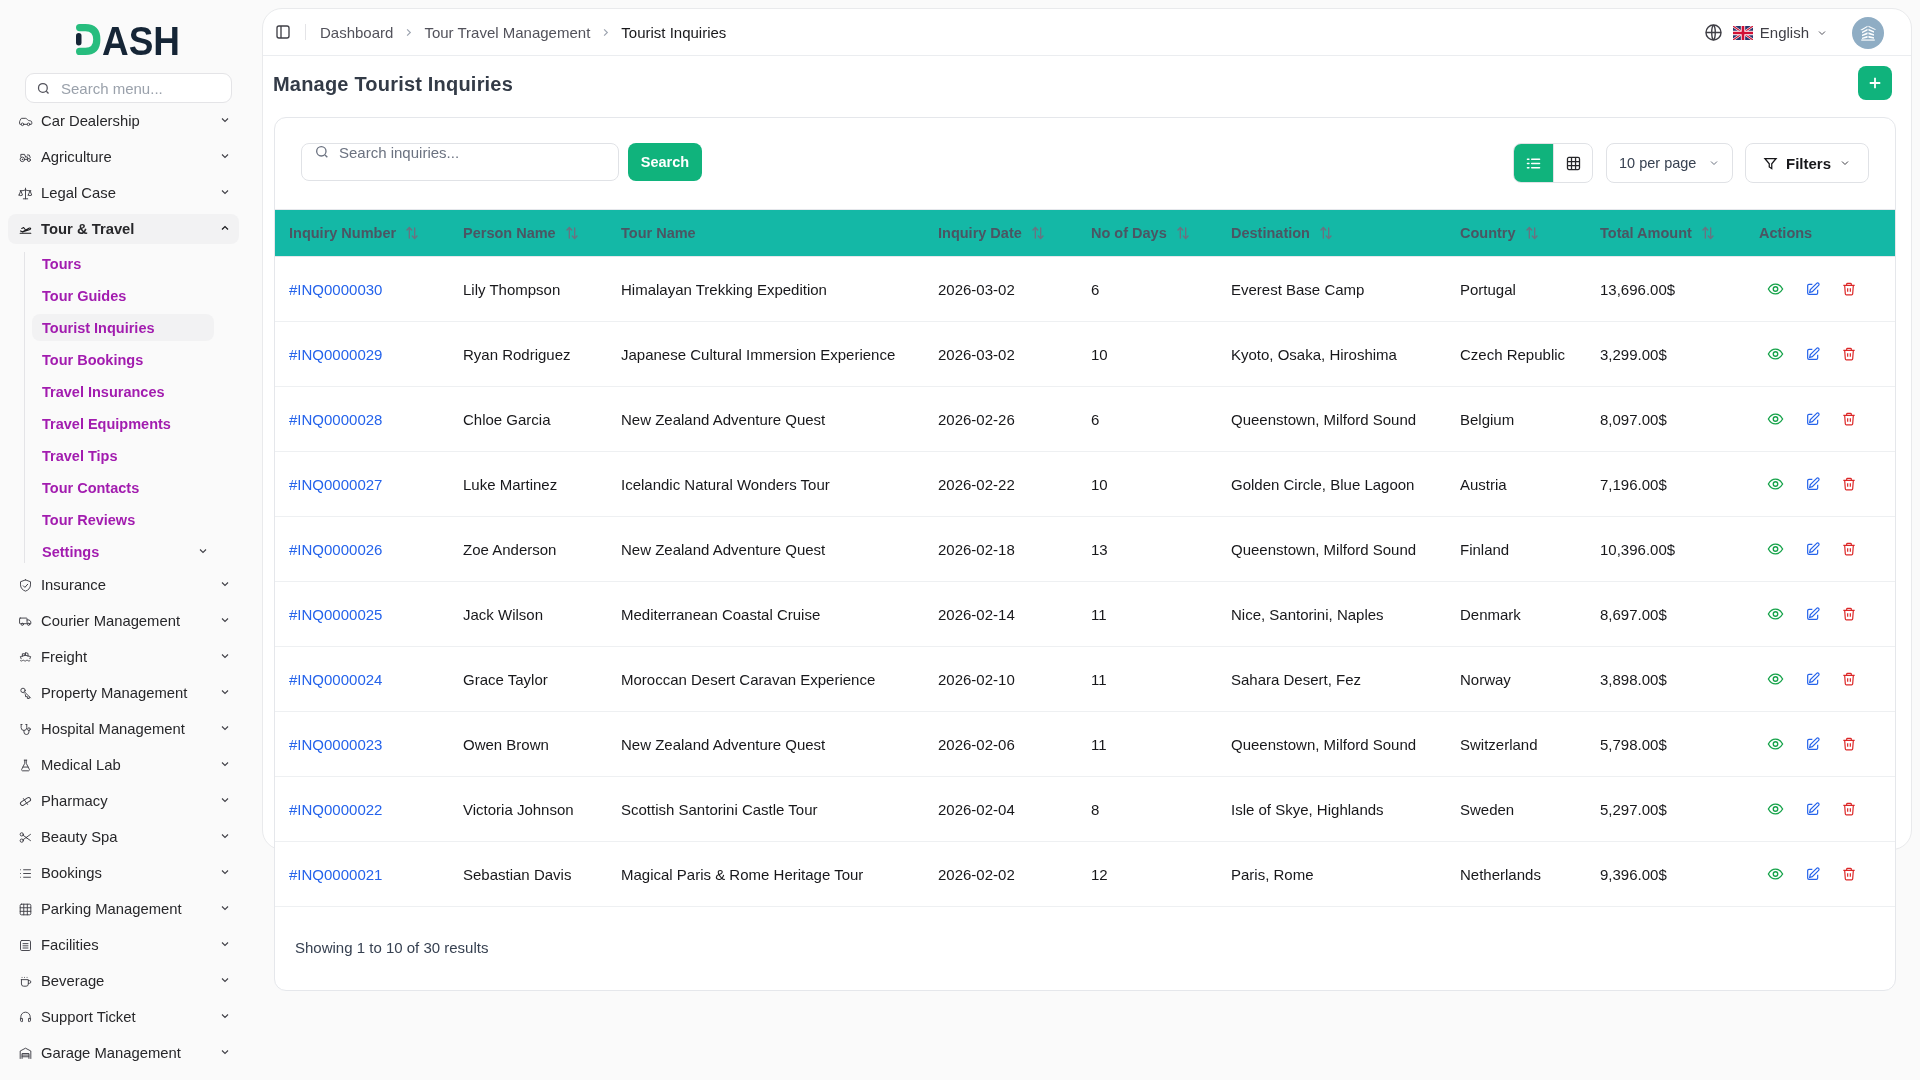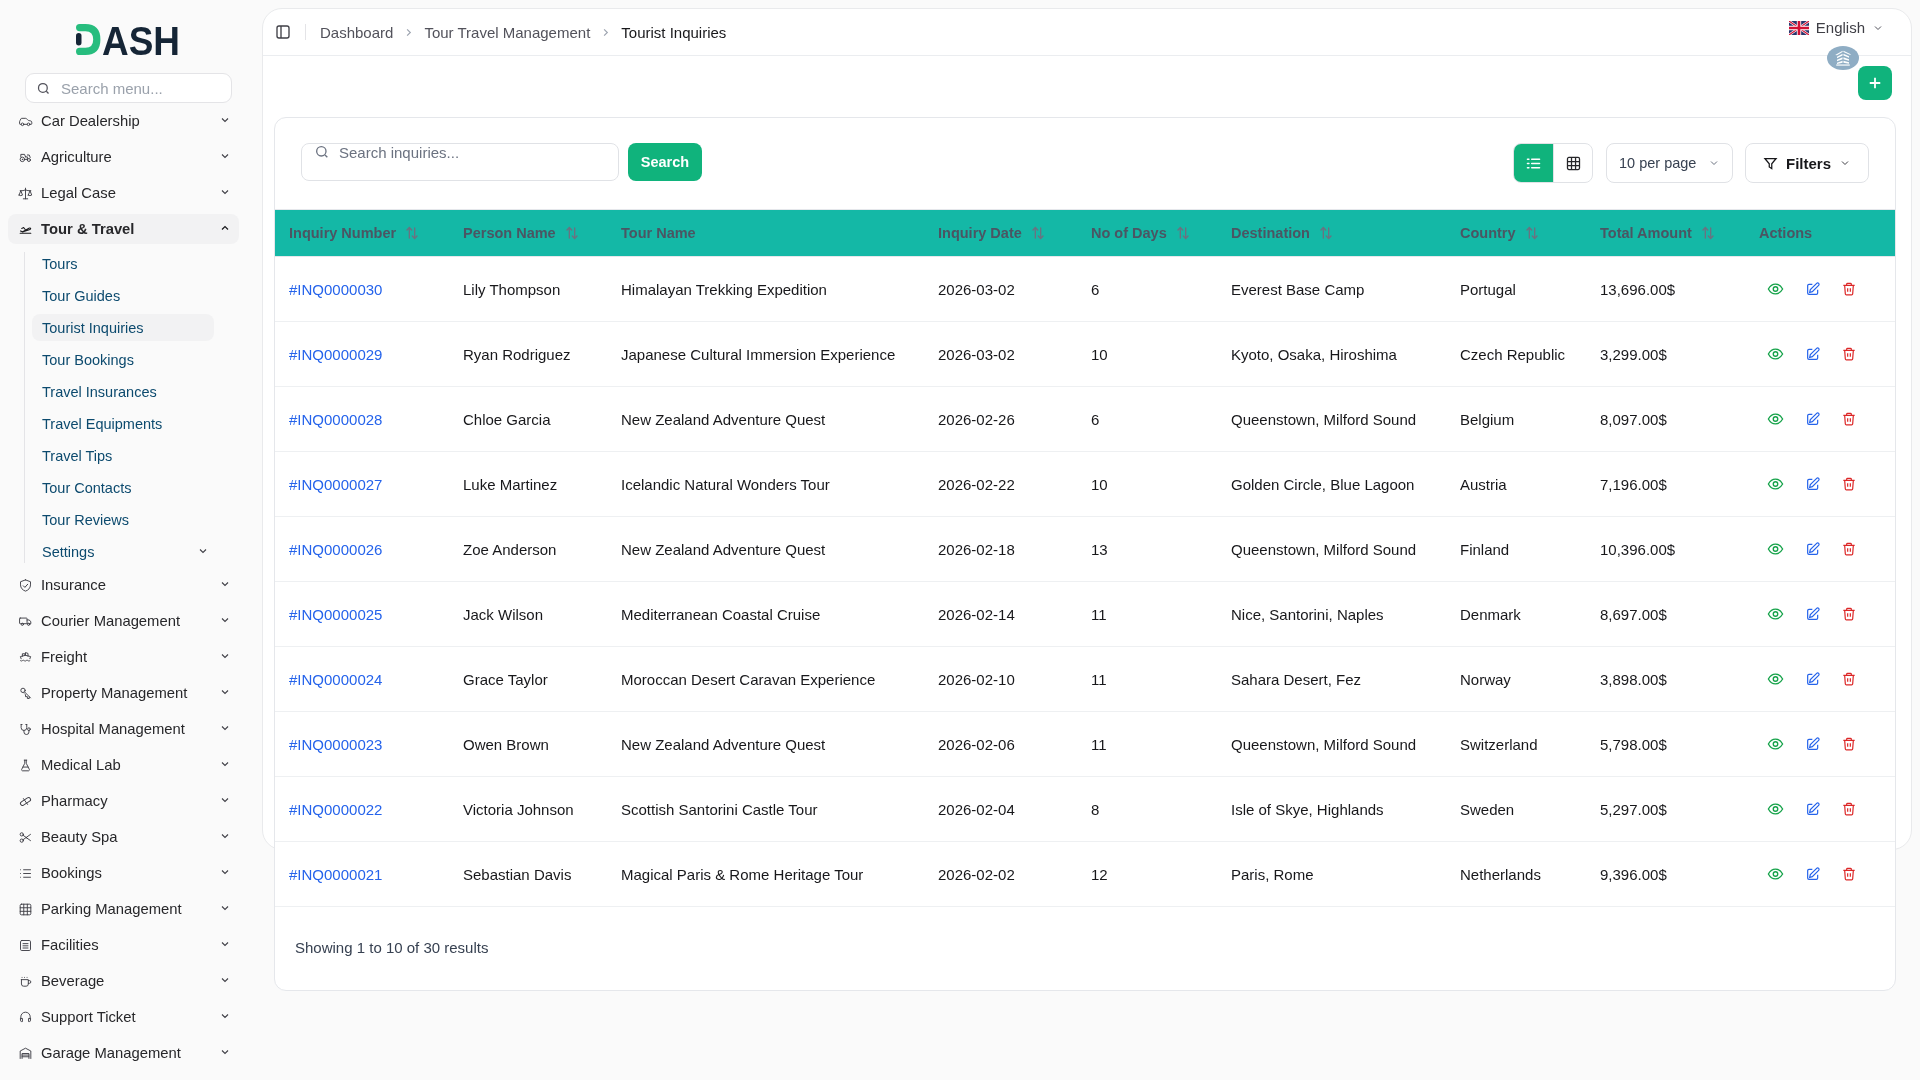--- a/index.html
+++ b/index.html
@@ -8,28 +8,28 @@
 .logo { position:absolute; left:76px; top:24px; }
 .sb-search { position:absolute; left:25px; top:73px; width:207px; height:30px; border:1px solid #e4e4e7; border-radius:9px; background:#fff; display:flex; align-items:center; padding:0 10px; color:#9aa1ab; font-size:15px; }
 .sb-search svg { margin-right:10px; flex:none; }
 .menu { position:absolute; left:8px; top:106px; width:231px; }
 .mi { height:30px; display:flex; align-items:center; padding:0 10px; border-radius:8px; color:#27272a; font-size:14.8px; position:relative; margin-bottom:6px; }
 .mi svg.ic { margin-right:8px; flex:none; }
 .mi .chev { position:absolute; right:8px; }
 .mi.active { background:#f2f2f3; font-weight:bold; }
 .submenu { position:relative; margin:4px 25px 2px 0; padding-left:24px; }
 .submenu:before { content:""; position:absolute; left:16px; top:2px; bottom:2px; width:1px; background:#e4e4e7; }
-.smi { height:27px; display:flex; align-items:center; padding:0 10px; border-radius:8px; color:#0c4a6e; font-size:14.5px; margin-bottom:5px; position:relative; }
+.smi { height:27px; display:flex; align-items:center; padding:0 10px; border-radius:8px; color:#a21caf; font-size:14.5px; margin-bottom:5px; position:relative;font-weight:bold; }
 .smi.active { background:#f2f2f3; }
 .main { position:absolute; left:262px; top:8px; width:1650px; height:842px; background:#fff; border-radius:20px; border:1px solid #e9eaec; }
 .topbar { position:absolute; left:0; top:0; right:0; height:47px; border-bottom:1px solid #ebedf0; display:flex; align-items:center; padding:0 12px; }
 .crumbs { display:flex; align-items:center; font-size:15px; color:#52525b; }
 .crumbs .sep { margin:0 10px; color:#9ca3af; }
 .crumbs .cur { color:#18181b; }
-.tb-right { position:absolute; right:27px; top:0; height:47px; display:flex; align-items:center; gap:10px;flex-direction:column; }
+.tb-right { position:absolute; right:27px; top:0; height:47px; display:flex; align-items:center; gap:10px; }
 .lang { display:flex; align-items:center; gap:7px; font-size:15px; color:#3f3f46; }
 .avatar { width:32px; height:32px; border-radius:50%; background:#8fadc4; display:flex; align-items:center; justify-content:center; margin-left:14px; }
 .pagehead { position:absolute; left:10px; top:61px; right:10px; height:48px; }
 .pagehead h1 { font-size:20px; color:#333b47; letter-spacing:0.2px; padding-top:3px; }
 .addbtn { position:absolute; right:19px; top:57px; width:34px; height:34px; background:#10b37c; border-radius:8px; color:#fff; display:flex; align-items:center; justify-content:center; }
 .card { position:absolute; left:11px; top:108px; width:1622px; height:874px; border:1px solid #e5e7eb; border-radius:12px; background:#fff; overflow:hidden; }
 .toolbar { position:absolute; left:0; top:0; right:0; height:91px; }
 .tsearch { position:absolute; left:26px; top:25px; width:318px; height:38px; border:1px solid #e0e2e6; border-radius:8px; display:flex; align-items:flex-start; padding:0 12px; color:#6b7280; font-size:15px; }
 .tsearch svg { margin-right:9px; }
 .sbtn { position:absolute; left:353px; top:25px; width:74px; height:38px; background:#10b37c; border:none; border-radius:8px; color:#fff; font-size:14.5px; font-weight:bold; font-family:"Liberation Sans", sans-serif; }
@@ -243,20 +243,23 @@
             <path d="M8 18.3 L15.4 15.0 L15.4 17.5 L8 20.4 Z"></path>
             <path d="M8 22.2 L15.4 19.7 L15.4 22.2 L8 24.0 Z"></path>
             <path d="M16.6 10.3 L24 13.6 L24 15.8 L16.6 12.8 Z"></path>
             <path d="M16.6 15.0 L24 17.6 L24 19.8 L16.6 17.5 Z"></path>
             <path d="M16.6 19.7 L24 21.7 L24 23.8 L16.6 22.2 Z"></path>
             <path d="M7 24.6 H25 V26.2 H7 Z"></path>
           </svg>
       </div>
     </div>
   </div>
+  <div class="pagehead">
+      <h1>Manage Tourist Inquiries</h1>
+    </div>
   <div class="addbtn">
       <svg width="18" height="18" viewBox="0 0 24 24" fill="none" stroke="#fff" stroke-width="2.4">
         <path d="M12 5v14M5 12h14"></path>
       </svg>
     </div>
 
   <div class="card">
     <div class="toolbar">
       <div class="tsearch">
         <svg width="16" height="16" viewBox="0 0 24 24" fill="none" stroke="#6b7280" stroke-width="2">

